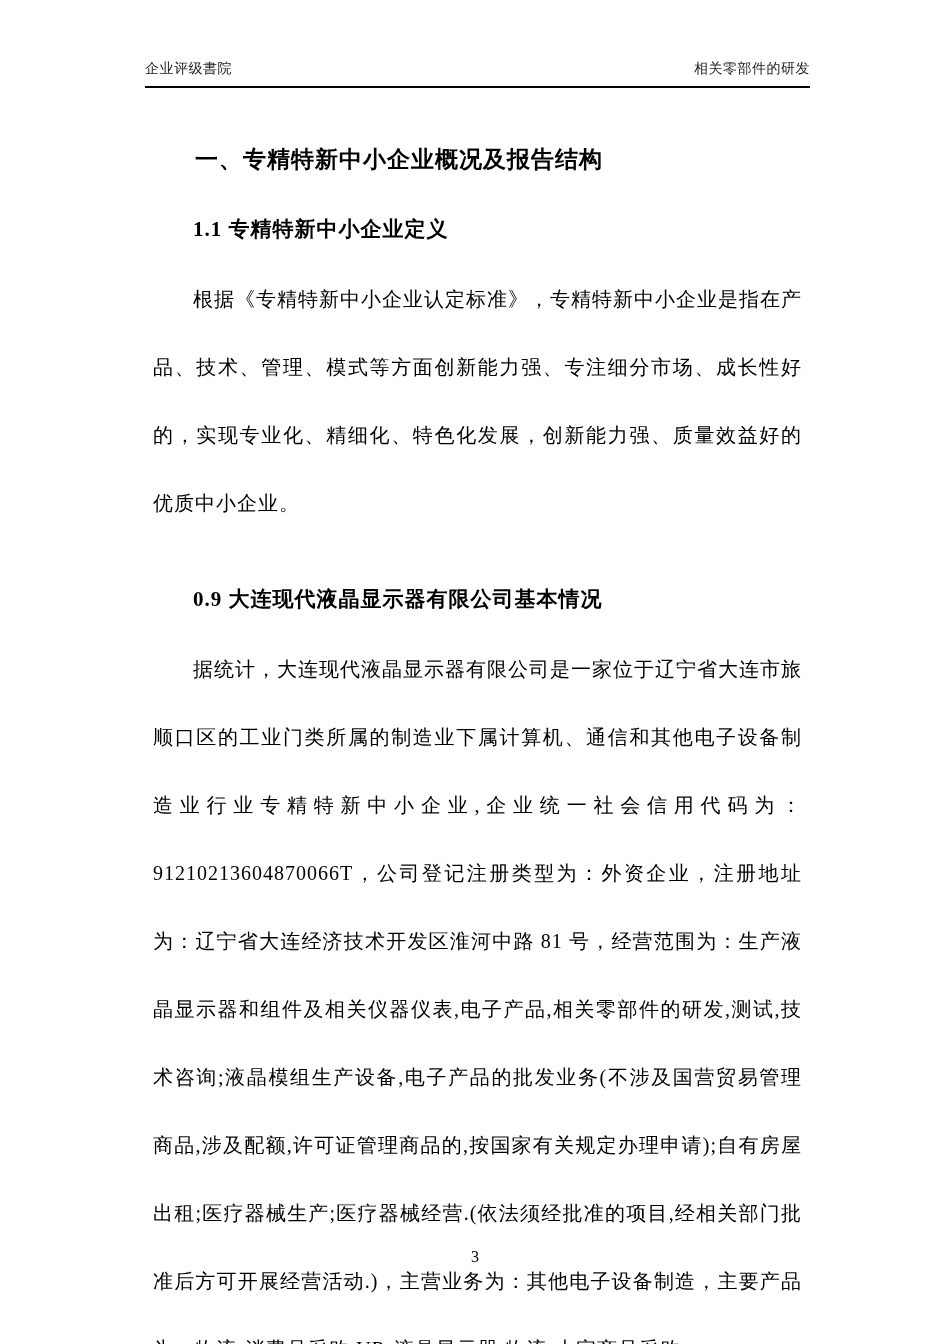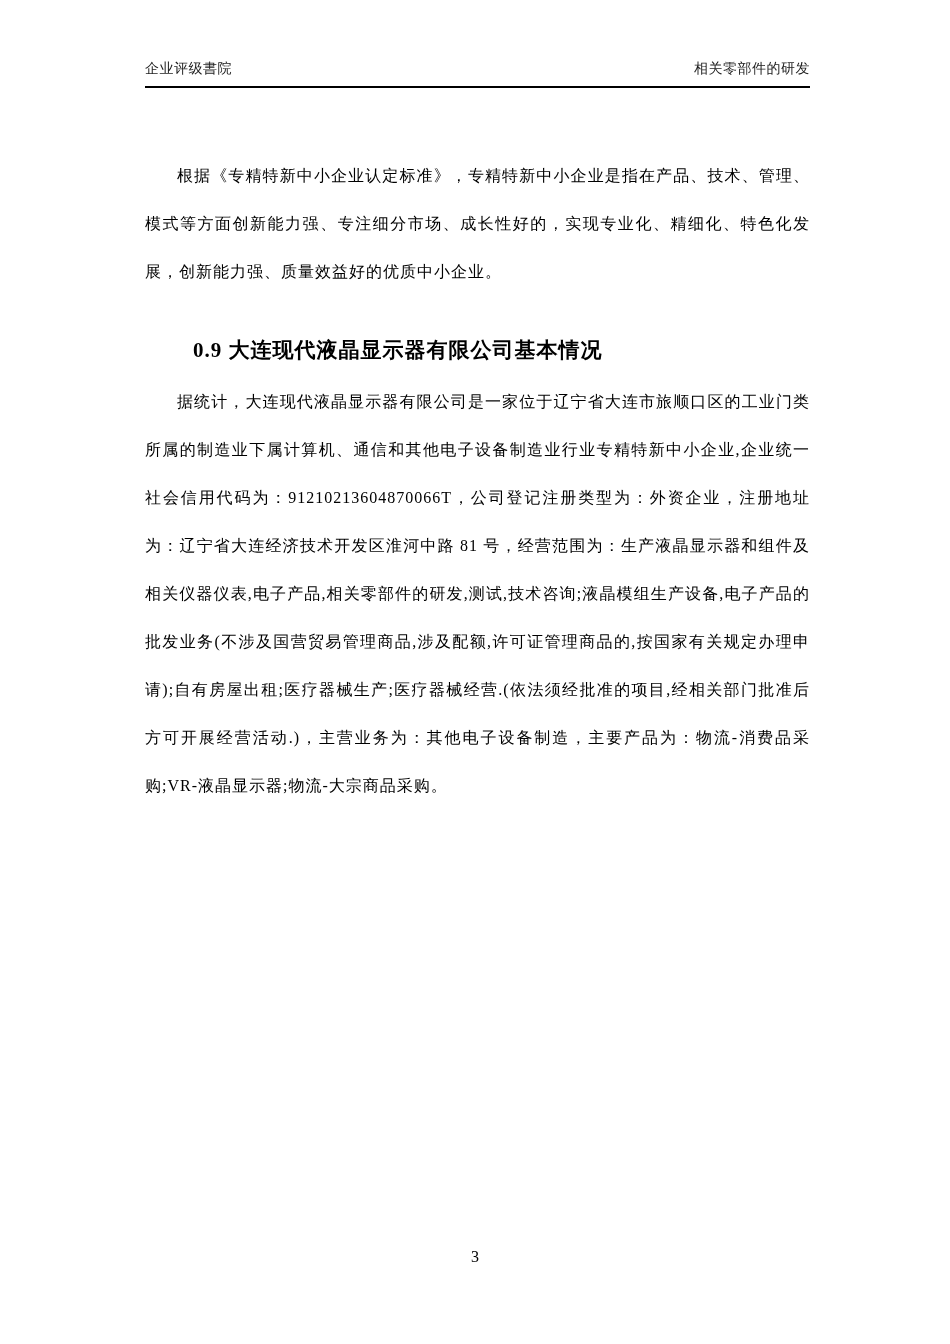--- a/index.html
+++ b/index.html
@@ -52,24 +52,24 @@
     letter-spacing: 1px;
   }
   .h2 {
     margin: 0;
     padding: 40px 0 0 48px;
     font-size: 21px;
     font-weight: bold;
     letter-spacing: 1px;
   }
   .body-para {
-    margin: 0;
+    margin: 8px;
     padding-top: 14px;
-    font-size: 16px;
-    line-height: 48px;
+    font-size: 20px;
+    line-height: 68px;
     text-align: justify;
     text-indent: 2em;
     letter-spacing: 1px;
   }
   .page-footer {
     position: absolute;
     bottom: 78px;
     left: 0;
     right: 0;
     text-align: center;
@@ -83,21 +83,23 @@
 <div class="page">
 
   <div class="page-header">
     <span class="header-left">企业评级書院</span>
     <span class="header-right">相关零部件的研发</span>
   </div>
 
   <div class="header-rule"></div>
 
   <div class="content">
+    <h1 class="h1">一、专精特新中小企业概况及报告结构</h1>
 
+    <h2 class="h2">1.1 专精特新中小企业定义</h2>
 
     <p class="body-para">根据《专精特新中小企业认定标准》，专精特新中小企业是指在产品、技术、管理、模式等方面创新能力强、专注细分市场、成长性好的，实现专业化、精细化、特色化发展，创新能力强、质量效益好的优质中小企业。</p>
 
     <h2 class="h2">0.9 大连现代液晶显示器有限公司基本情况</h2>
 
     <p class="body-para">据统计，大连现代液晶显示器有限公司是一家位于辽宁省大连市旅顺口区的工业门类所属的制造业下属计算机、通信和其他电子设备制造业行业专精特新中小企业,企业统一社会信用代码为：91210213604870066T，公司登记注册类型为：外资企业，注册地址为：辽宁省大连经济技术开发区淮河中路 81 号，经营范围为：生产液晶显示器和组件及相关仪器仪表,电子产品,相关零部件的研发,测试,技术咨询;液晶模组生产设备,电子产品的批发业务(不涉及国营贸易管理商品,涉及配额,许可证管理商品的,按国家有关规定办理申请);自有房屋出租;医疗器械生产;医疗器械经营.(依法须经批准的项目,经相关部门批准后方可开展经营活动.)，主营业务为：其他电子设备制造，主要产品为：物流-消费品采购;VR-液晶显示器;物流-大宗商品采购。</p>
   </div>
 
   <div class="page-footer">3</div>
 

